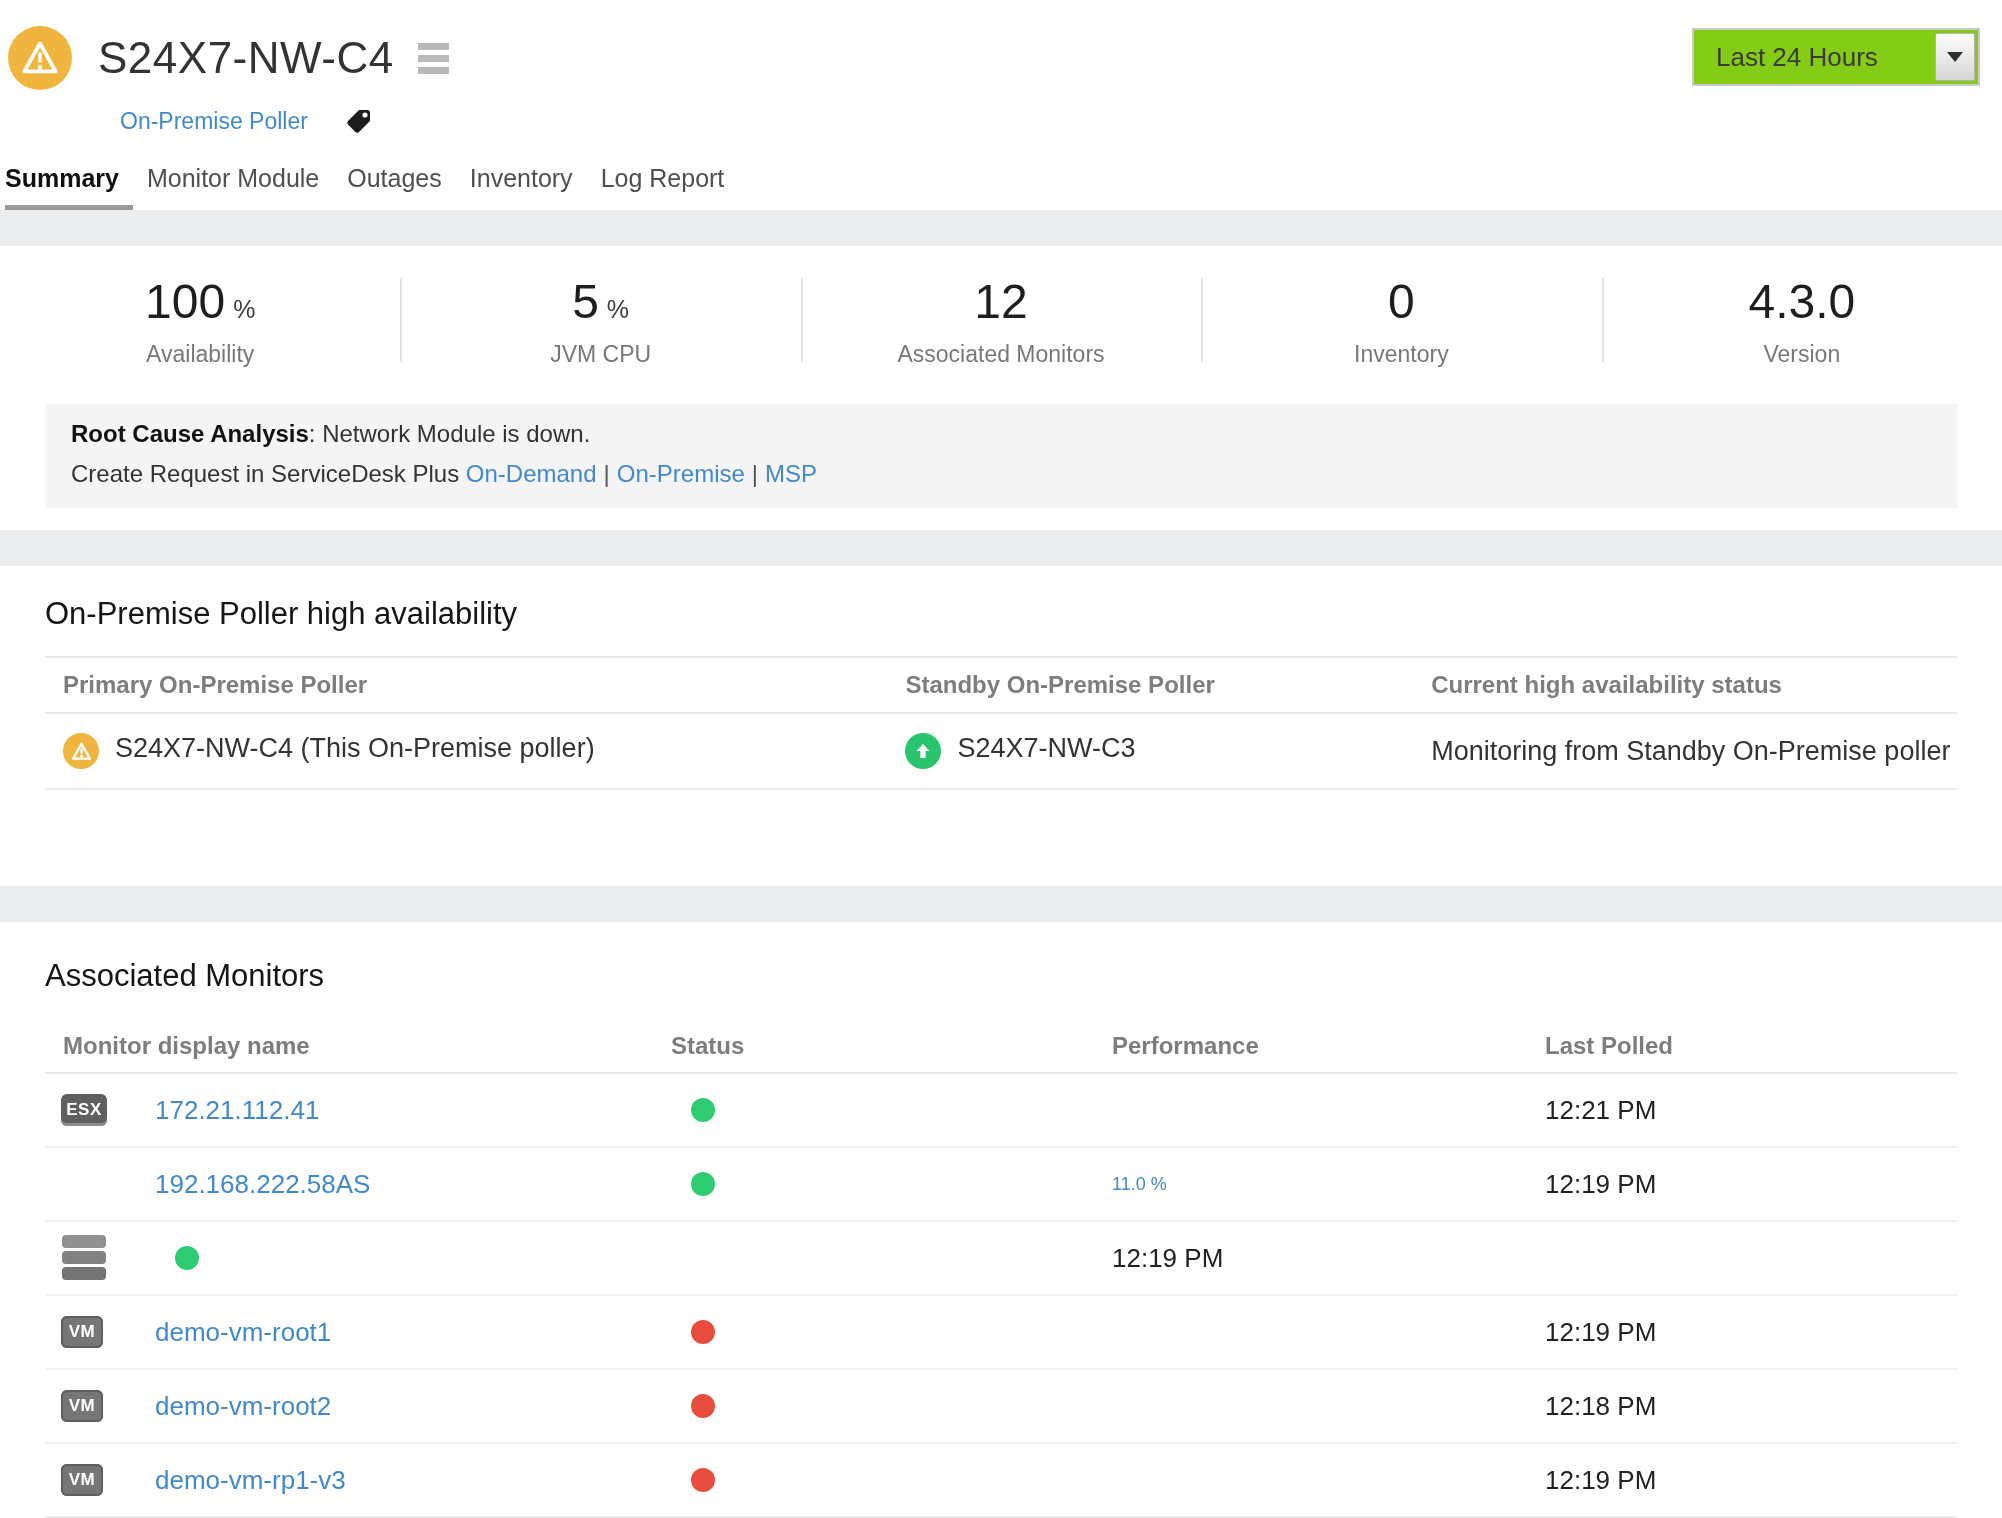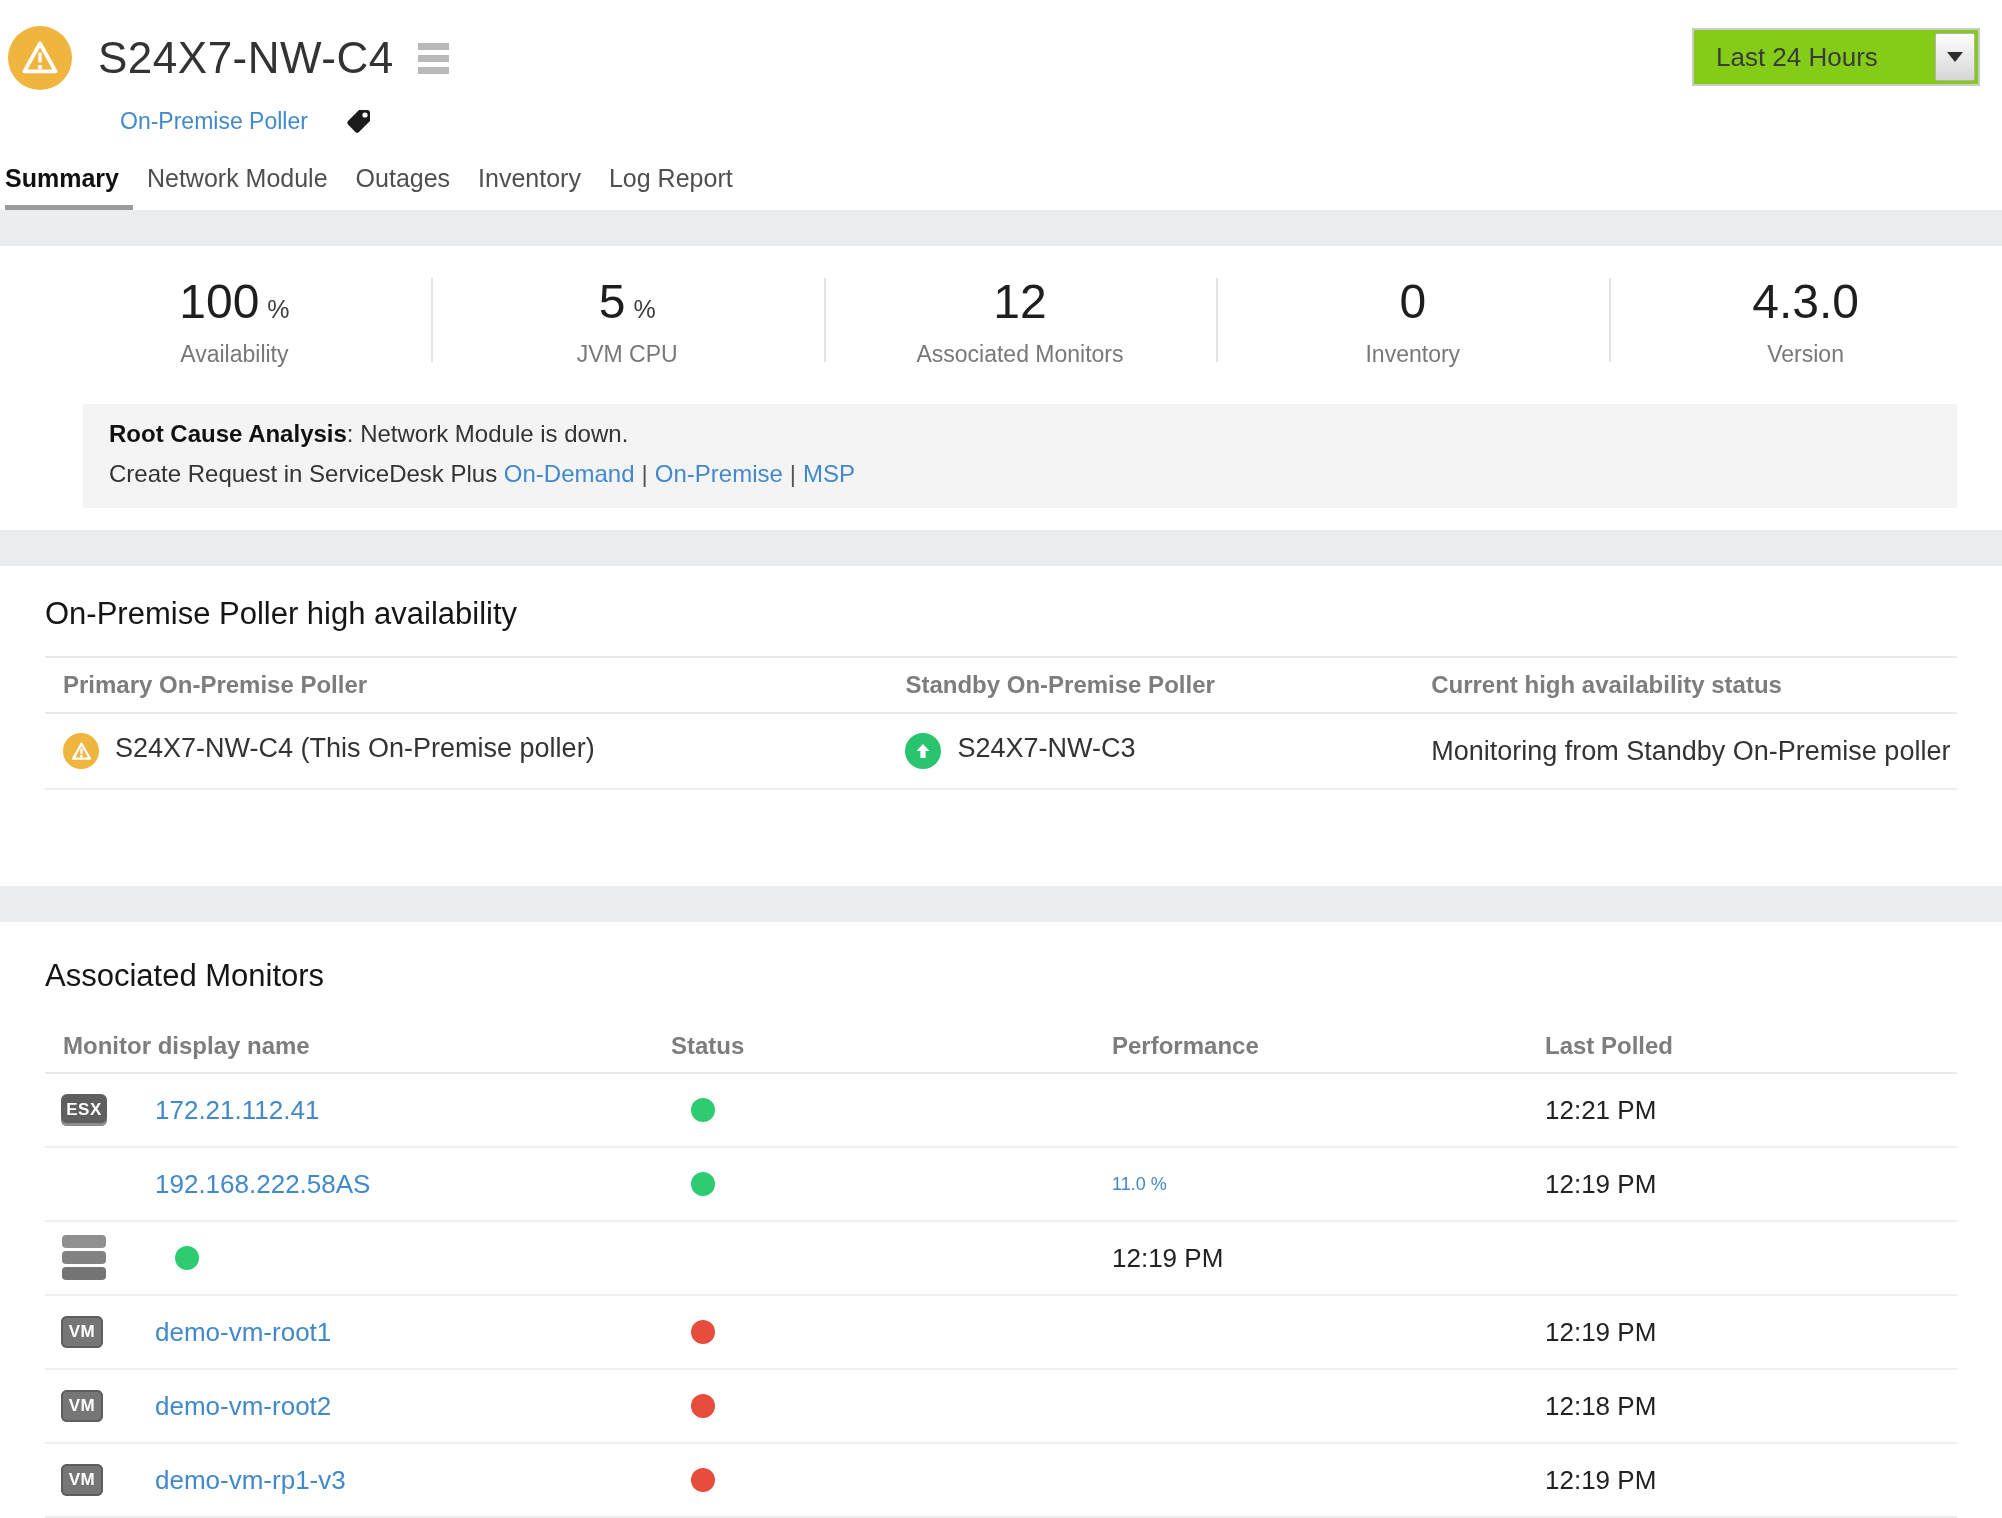--- a/index.html
+++ b/index.html
@@ -28,21 +28,21 @@
 
   
   .tabs { display:flex; margin-top:28px; padding-left:5px; }
   .tab { font-size:25px; color:#4f4f4f; padding:0 14px 12px; cursor:pointer; }
   .tab:first-child { padding-left:0; }
   .tab.active { font-weight:700; color:#101010; border-bottom:5px solid #9a9a9a; }
 
   .band { height:36px; background:#ECEDEF; }
 
   
-  .card { background:#fff;padding-left:38px; }
+  .card { background:#fff; }
   .stats { display:flex; padding-top:28px; }
   .stat { flex:1; text-align:center; position:relative; }
   .stat + .stat::before { content:""; position:absolute; left:0; top:4px; height:84px; width:2px; background:#e3e3e3; }
   .stat .num { font-size:48px; font-weight:500; color:#1e1e1e; }
   .stat .unit { font-size:25px; font-weight:400; color:#3c3c3c; margin-left:8px; }
   .stat .lbl { margin-top:12px; font-size:23px; color:#787878; }
 
   .rca { margin:36px 45px 0; background:#f4f4f4; padding:10px 26px 14px; font-size:24px; line-height:40px; color:#333; }
   .rca b { color:#111; }
   .rca a, .blue { color:#4288CC; text-decoration:none; cursor:pointer; }
@@ -117,21 +117,21 @@
   <div class="time-dd">
     <span class="val">Last 24 Hours</span>
     <span class="dd-btn">
       <span class="dd-caret"></span>
     </span>
   </div>
 </div>
 
 <div class="tabs">
   <span class="tab active">Summary</span>
-  <span class="tab">Network Module</span>
+  <span class="tab">Monitor Module</span>
   <span class="tab">Outages</span>
   <span class="tab">Inventory</span>
   <span class="tab">Log Report</span>
 </div>
 
 <div class="band"></div>
 
 <section class="card card-stats">
   <div class="stats">
     <div class="stat">

